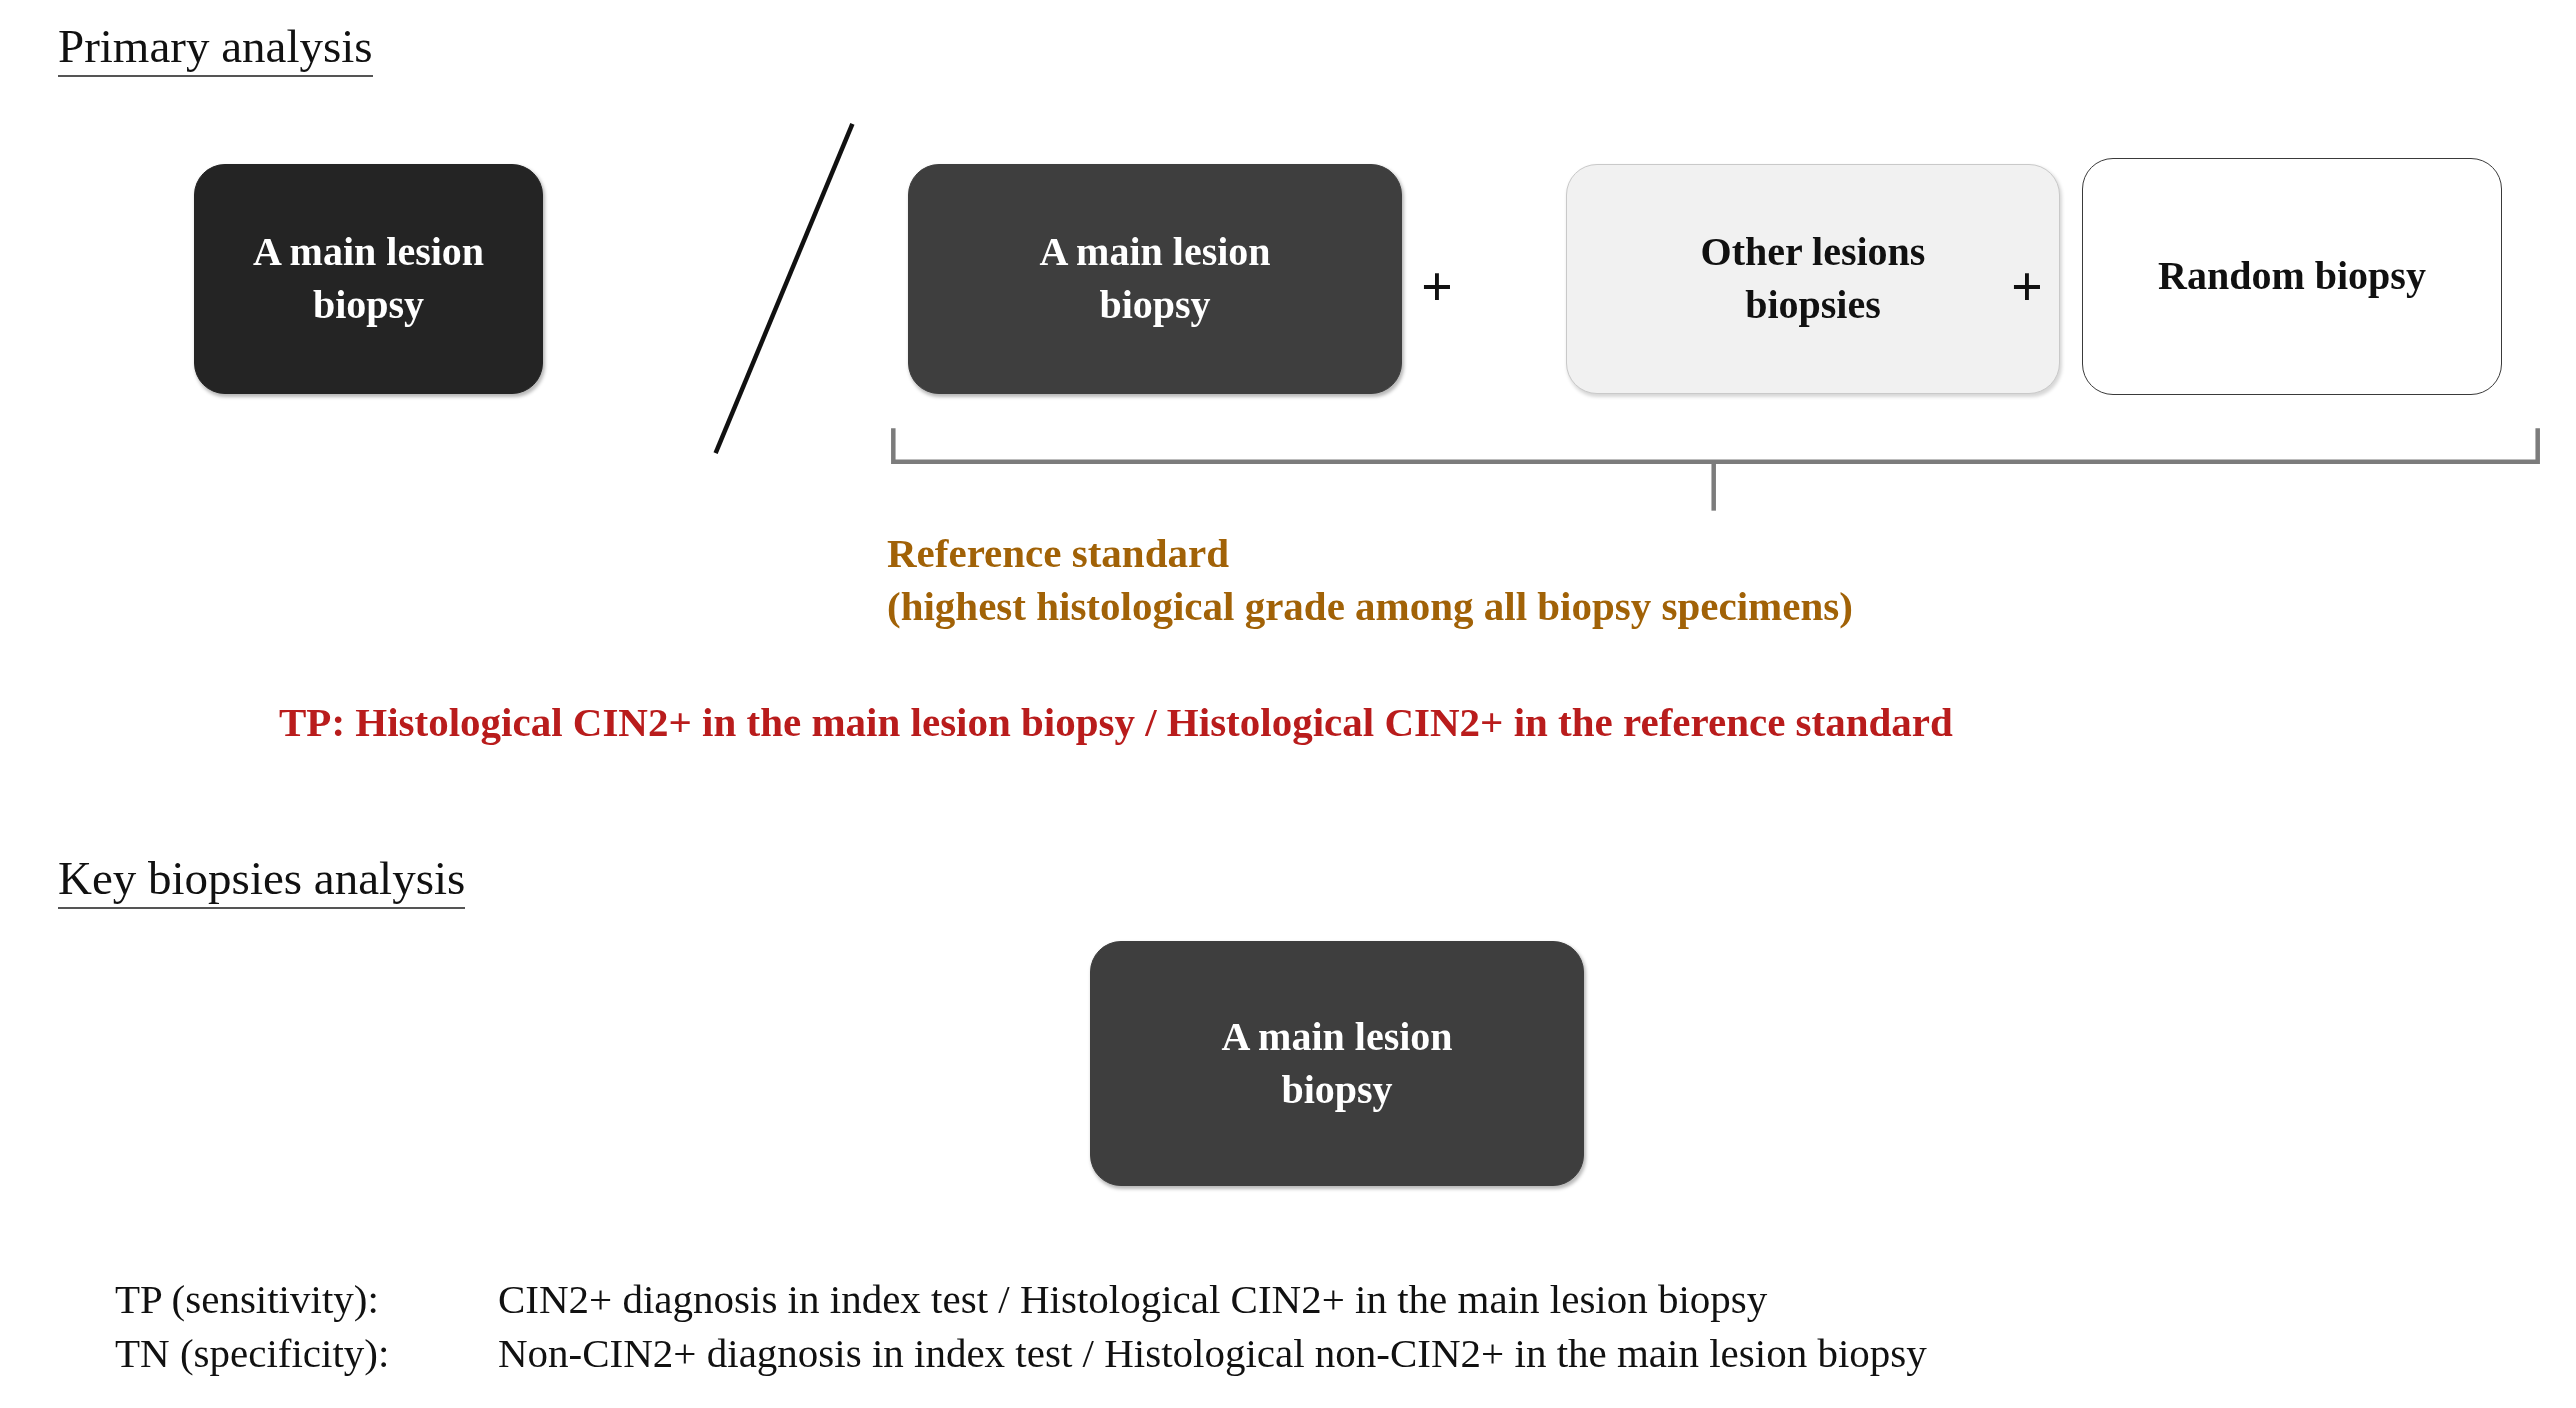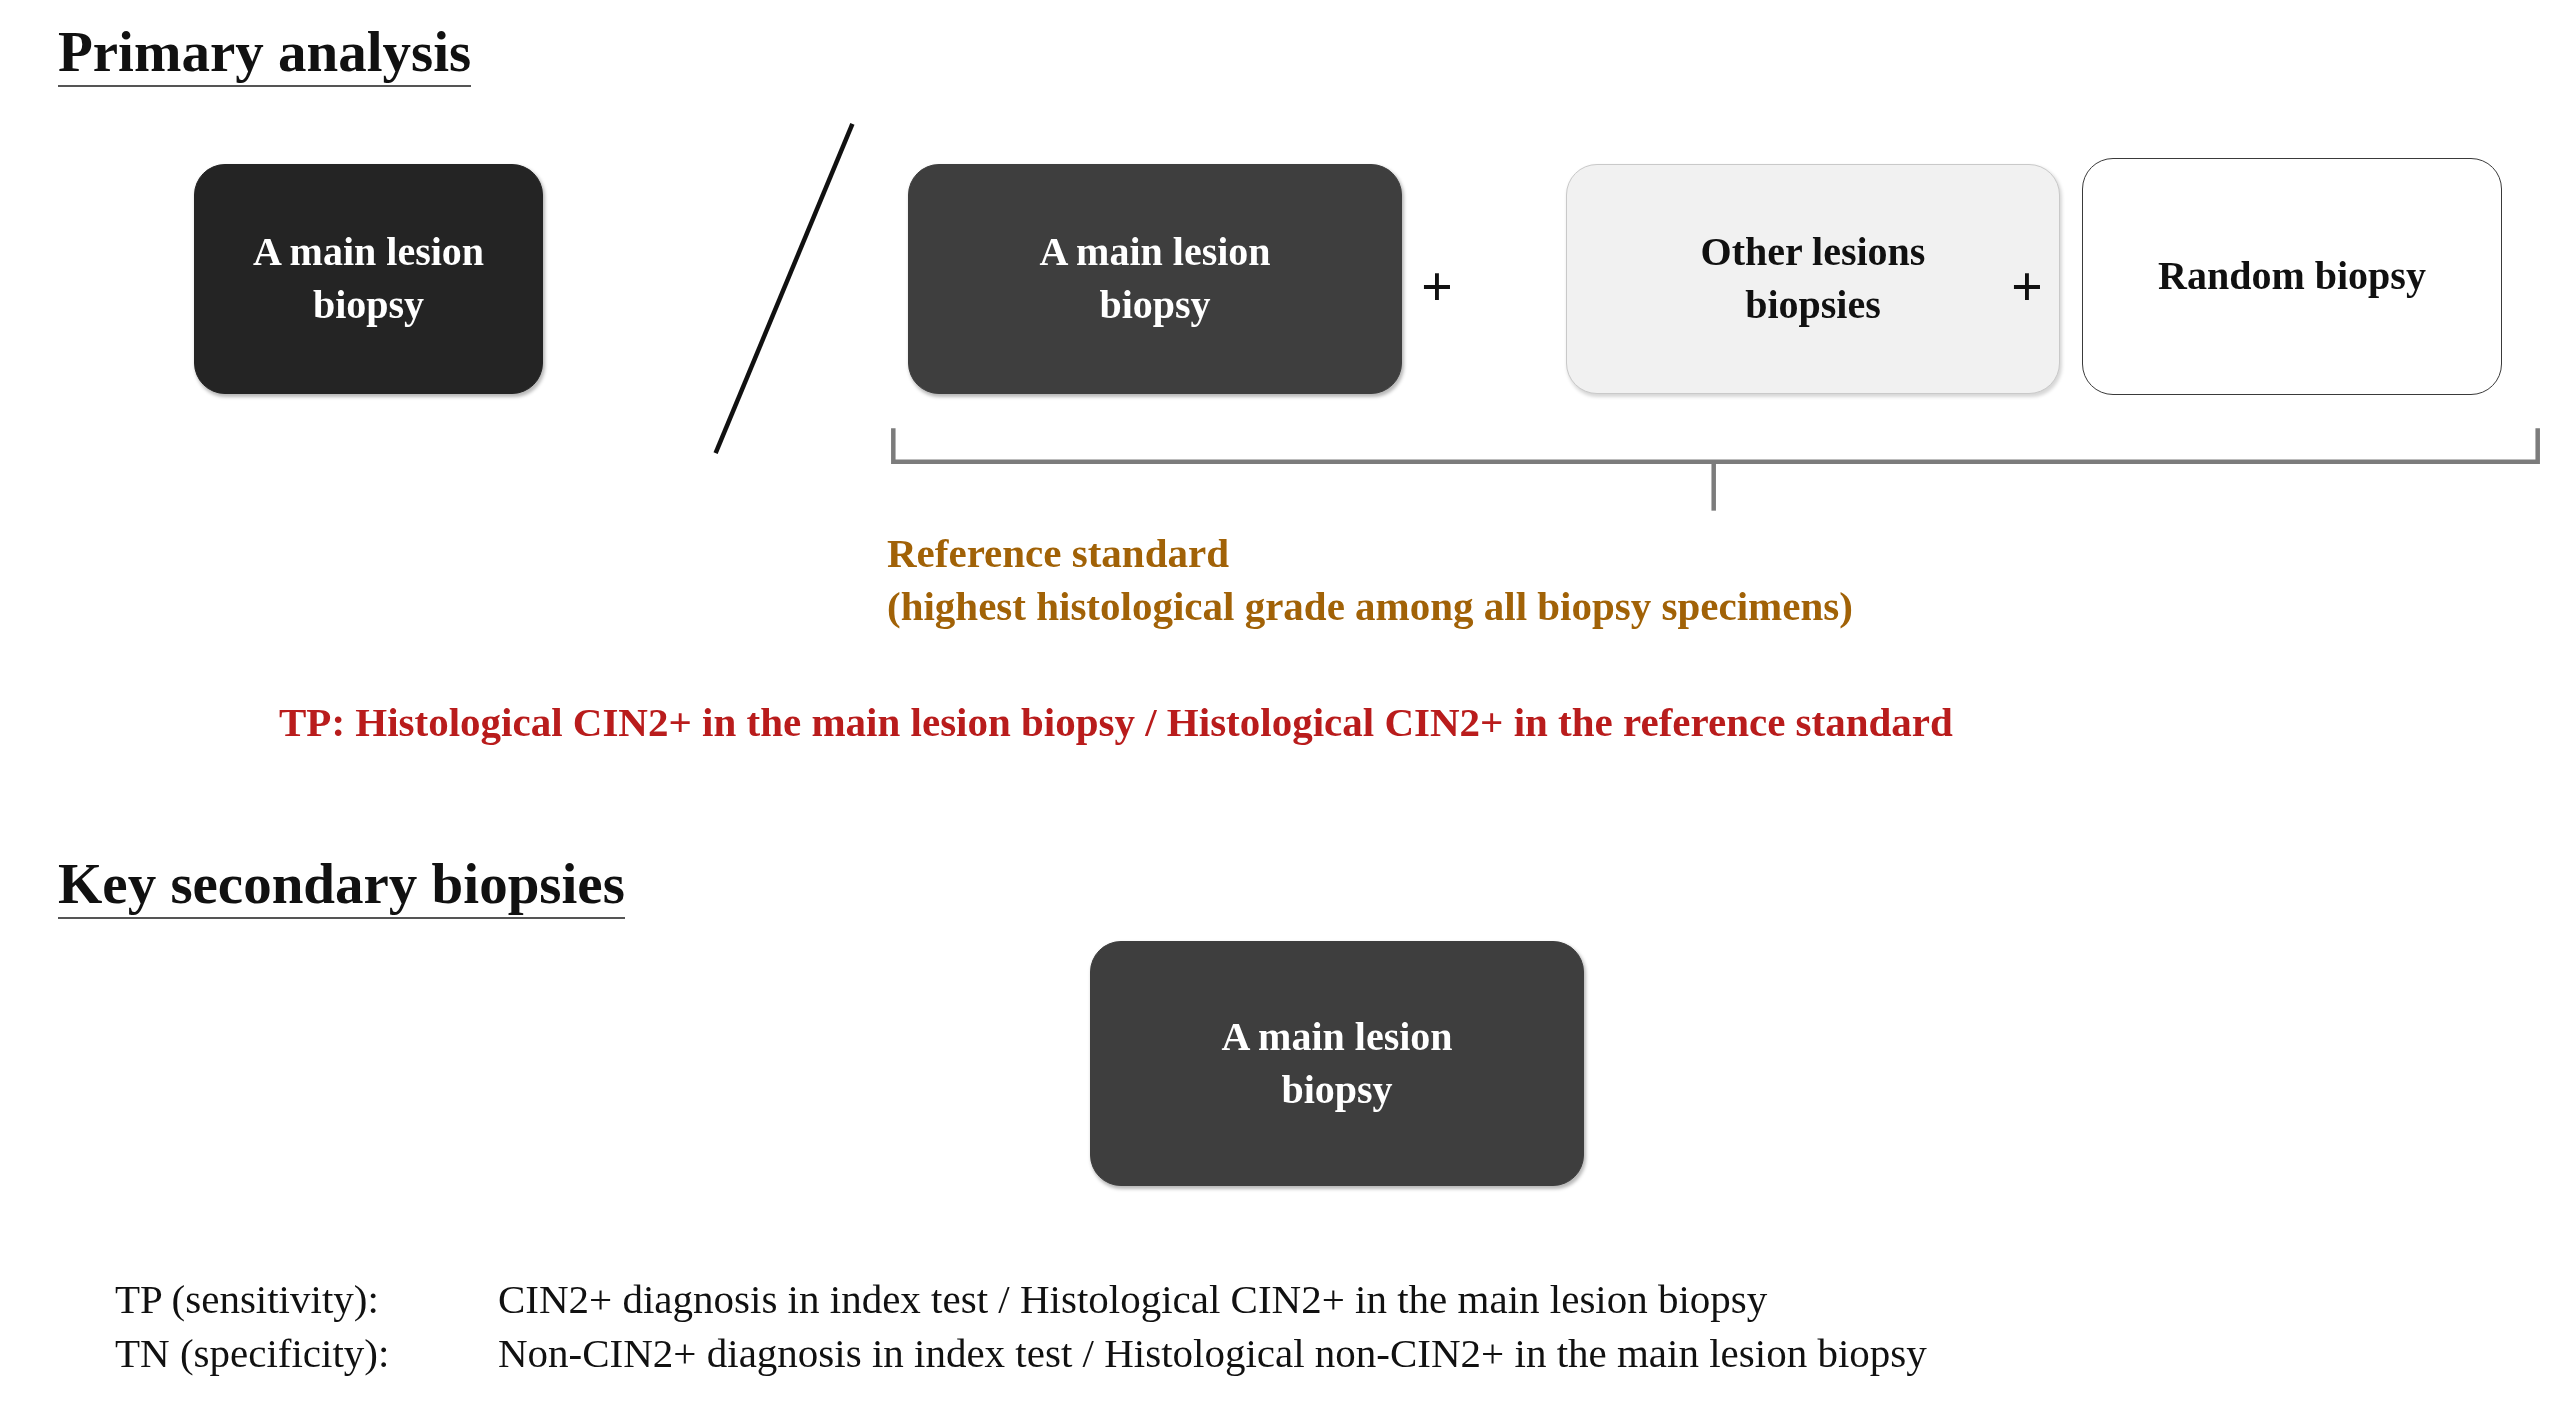--- a/index.html
+++ b/index.html
@@ -15,22 +15,22 @@
     position: relative;
     width: 2576px;
     height: 1409px;
     background: #ffffff;
     overflow: hidden;
   }
 
   
   .section-heading {
     position: absolute;
-    font-weight: bold;
-    font-size: 57px;
+    font-weight: normal;
+    font-size: 47px;
     line-height: 1.05;
     color: #111111;
     white-space: nowrap;
     border-bottom: 2.7px solid #555555;
     padding-bottom: 3.6px;
   }
   #heading-primary   { left: 58px; top: 21.6px; }
   #heading-secondary { left: 58px; top: 854px; }
 
   
@@ -186,21 +186,21 @@
     <line x1="918" y1="44" x2="918" y2="98"></line>
   </svg>
 
   <div class="caption-centered" id="reference-caption">
     <div>Reference standard</div>
     <div>(highest histological  grade among all biopsy specimens)</div>
   </div>
 
   <div class="caption-line" id="tp-primary-line">TP: Histological  CIN2+ in the main lesion biopsy / Histological  CIN2+ in the reference standard</div>
 
-  <div class="section-heading" id="heading-secondary">Key secondary biopsies</div>
+  <div class="section-heading" id="heading-secondary">Key biopsies analysis</div>
 
   <div class="flow-box box-dark-2" id="box-secondary-main">
     <span class="box-label">A main lesion<br>biopsy</span>
   </div>
 
   <div id="secondary-metrics">
     <div class="metric-row">
       <span class="metric-key">TP (sensitivity):</span>
       <span class="metric-val">CIN2+ diagnosis in index test / Histological  CIN2+ in the main lesion biopsy</span>
     </div>

